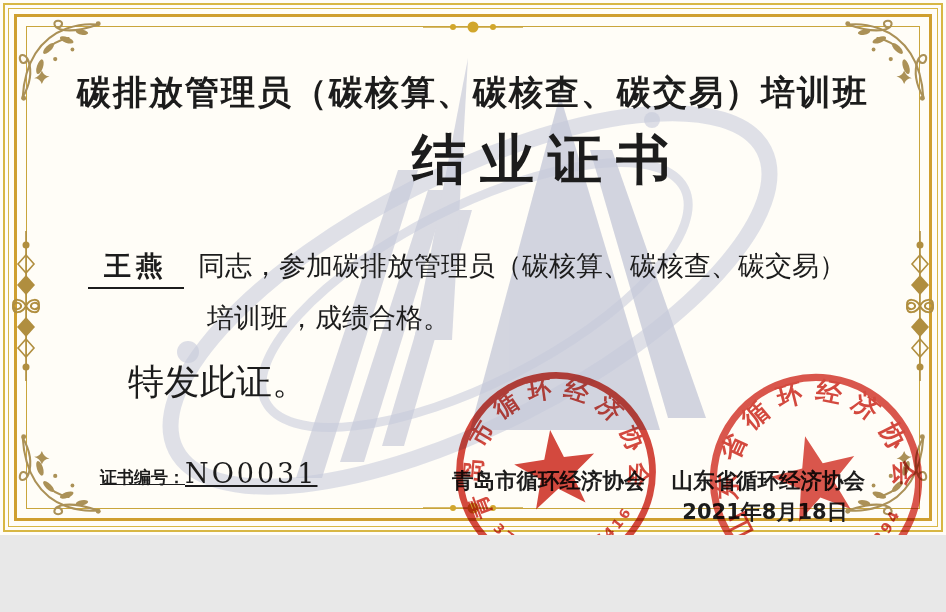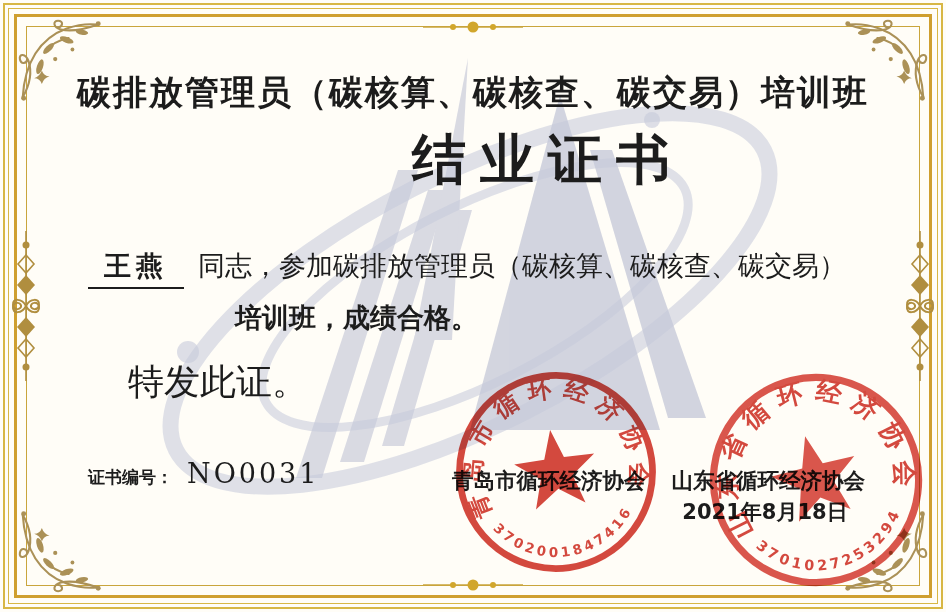--- a/index.html
+++ b/index.html
@@ -1,18 +1,18 @@
 <!DOCTYPE html>
 <html><head>
 <meta charset="utf-8">
 <style>
   html,body{margin:0;padding:0;background:#e8e8e8;}
   .cert{
     position:relative;
-    width:946px;height:612px;
+    width:946px;height:535px;
     background:#fffdf7;
     overflow:hidden;
     font-family:"DejaVu Sans",sans-serif;
     color:#1c1c1c;
     margin:0 auto;
   }
   
   .bline{position:absolute;pointer-events:none;}
   .b1{inset:3px;border:2px solid #d8b744;}
   .b2{inset:8px;border:1px solid #d8b744;}
@@ -32,25 +32,25 @@
   
   .watermark{position:absolute;left:0;top:0;z-index:1;}
   
   .txt{position:absolute;white-space:nowrap;z-index:4;}
   .title1{left:0;right:0;top:70px;text-align:center;font-size:34px;font-weight:700;letter-spacing:2px;}
   .title2{left:412px;top:124px;font-size:54px;font-weight:700;letter-spacing:14px;}
   .body1{left:88px;top:248px;font-size:27px;font-weight:500;}
   .name{display:inline-block;min-width:64px;text-align:center;padding:0 16px 3px;
         border-bottom:2.5px solid #1c1c1c;letter-spacing:5px;font-weight:600;}
   .after-name{margin-left:14px;}
-  .body2{left:235px;top:300px;font-size:27px;font-weight:700;}
+  .body2{left:207px;top:300px;font-size:27px;font-weight:400;}
   .issue{left:128px;top:358px;font-size:36px;font-weight:500;}
-  .certno{left:88px;top:458px;display:flex;align-items:baseline;}
+  .certno{left:100px;top:458px;display:flex;align-items:baseline;text-decoration:underline;}
   .certno-label{font-size:17px;font-weight:600;}
-  .certno-value{font-family:"DejaVu Serif",serif;font-size:27px;letter-spacing:3px;margin-left:14px;}
+  .certno-value{font-family:"DejaVu Serif",serif;font-size:27px;letter-spacing:3px;}
   .orgs{left:452px;top:466px;display:flex;gap:26px;font-size:21.5px;font-weight:600;}
   .date{left:640px;top:498px;width:250px;text-align:center;font-size:21px;font-weight:600;}
   
   .seal{position:absolute;z-index:5;mix-blend-mode:multiply;opacity:.9;}
   .seal-left{left:445px;top:361px;}
   .seal-right{left:698px;top:362px;}
   .seal text{font-family:"DejaVu Sans",sans-serif;fill:#cf352b;}
 </style>
 </head>
 <body>

